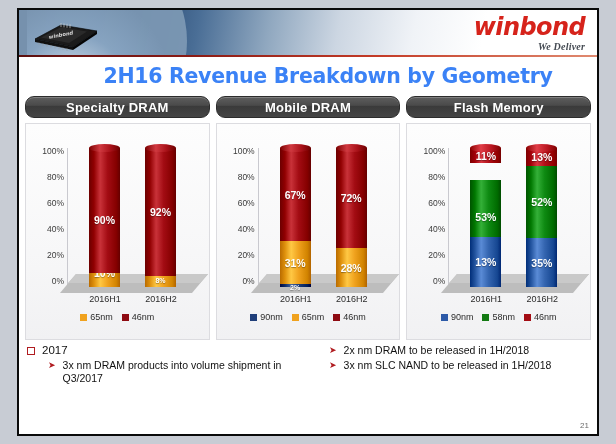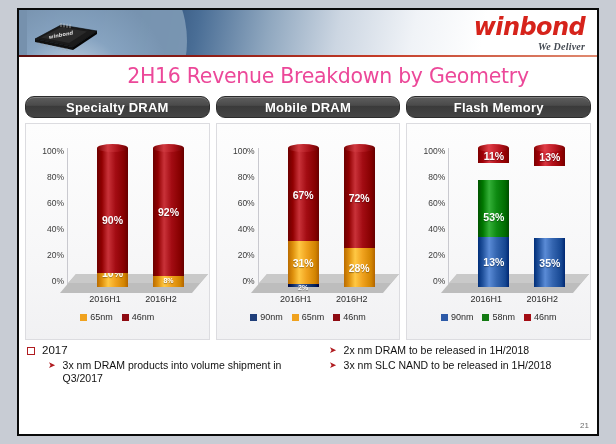--- a/index.html
+++ b/index.html
@@ -84,22 +84,22 @@
     height: 37px;
     background: #ffffff;
     display: flex;
     align-items: center;
     justify-content: center;
     padding-left: 40px;
   }
   .title-row h1 {
     font-family: "DejaVu Sans", sans-serif;
     font-size: 20.5px;
-    font-weight: normal;
-    color: #ec4899;
+    font-weight: bold;
+    color: #3b82f6;
     letter-spacing: -0.3px;
     white-space: nowrap;
   }
 
   
   .charts {
     display: flex;
     gap: 6px;
     padding: 2px 6px 0 6px;
     height: 246px;
@@ -157,21 +157,21 @@
   }
   .bar {
     position: absolute;
     width: 31px;
     bottom: 0;
     height: 100%;
   }
   .bar.b1 { left: 22px; }
   .bar.b2 { left: 78px; }
 
-  .seg { position: absolute; left: 0; width: 100%; margin-left: 8px; }
+  .seg { position: absolute; left: 0; width: 100%; }
   .seg .body { position: absolute; left: 0; right: 0; top: 0; bottom: 0; }
   .seg .cap {
     position: absolute; left: 0; right: 0; top: -4px; height: 8px;
     border-radius: 50%;
   }
   .seg-label {
     position: absolute;
     left: -6px; right: -6px;
     text-align: center;
     font-size: 10.5px;
@@ -442,20 +442,24 @@
                 <div class="body" style="background: linear-gradient(90deg, rgb(124, 0, 0) 0%, rgb(161, 0, 8) 16%, rgb(217, 54, 64) 36%, rgb(179, 16, 26) 60%, rgb(149, 0, 0) 88%, rgb(117, 0, 0) 100%);"></div>
                 <div class="cap" style="background: linear-gradient(90deg, rgb(139, 0, 0) 0%, rgb(224, 61, 71) 35%, rgb(184, 21, 31) 70%, rgb(124, 0, 0) 100%);"></div>
                 <div class="seg-label" style="top: 1.645px;">11%</div>
               </div>
             </div>
             <div class="bar b2">
               <div class="seg" style="bottom: 0px; height: 48.65px;">
                 <div class="body" style="background: linear-gradient(90deg, rgb(0, 46, 121) 0%, rgb(34, 83, 158) 16%, rgb(90, 139, 214) 36%, rgb(52, 101, 176) 60%, rgb(22, 71, 146) 88%, rgb(0, 39, 114) 100%);"></div>
                 <div class="seg-label" style="top: 18.325px;">35%</div>
               </div>
+              <div class="seg" style="bottom: 48.65px; height: 72.28px;">
+                <div class="body" style="background: linear-gradient(90deg, rgb(0, 83, 0) 0%, rgb(0, 120, 0) 16%, rgb(52, 176, 56) 36%, rgb(14, 138, 18) 60%, rgb(0, 108, 0) 88%, rgb(0, 76, 0) 100%);"></div>
+                <div class="seg-label" style="top: 30.14px;">52%</div>
+              </div>
               <div class="seg" style="bottom: 120.93px; height: 18.07px;">
                 <div class="body" style="background: linear-gradient(90deg, rgb(124, 0, 0) 0%, rgb(161, 0, 8) 16%, rgb(217, 54, 64) 36%, rgb(179, 16, 26) 60%, rgb(149, 0, 0) 88%, rgb(117, 0, 0) 100%);"></div>
                 <div class="cap" style="background: linear-gradient(90deg, rgb(139, 0, 0) 0%, rgb(224, 61, 71) 35%, rgb(184, 21, 31) 70%, rgb(124, 0, 0) 100%);"></div>
                 <div class="seg-label" style="top: 3.035px;">13%</div>
               </div>
             </div>
           </div>
           <div class="cat-labels">
             <span class="c1">2016H1</span>
             <span class="c2">2016H2</span>

